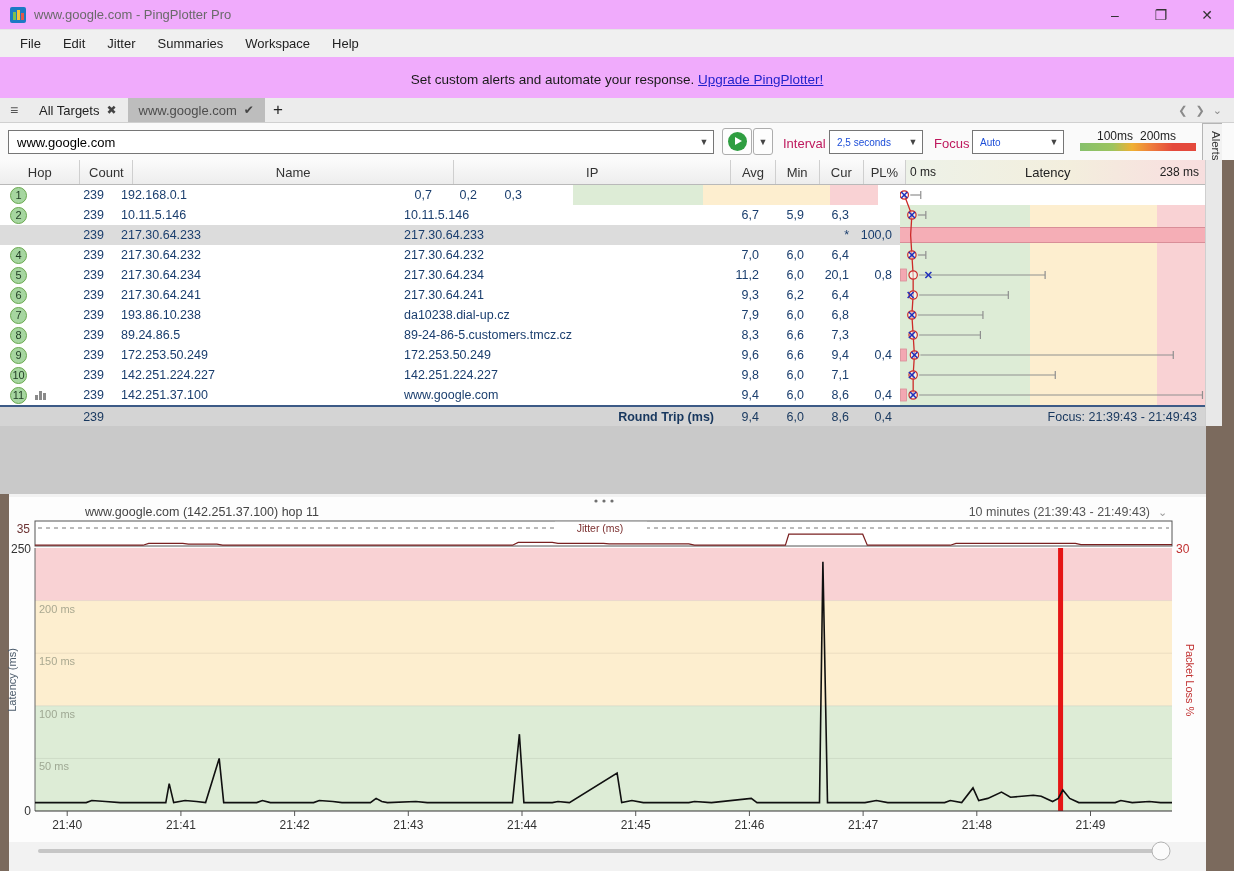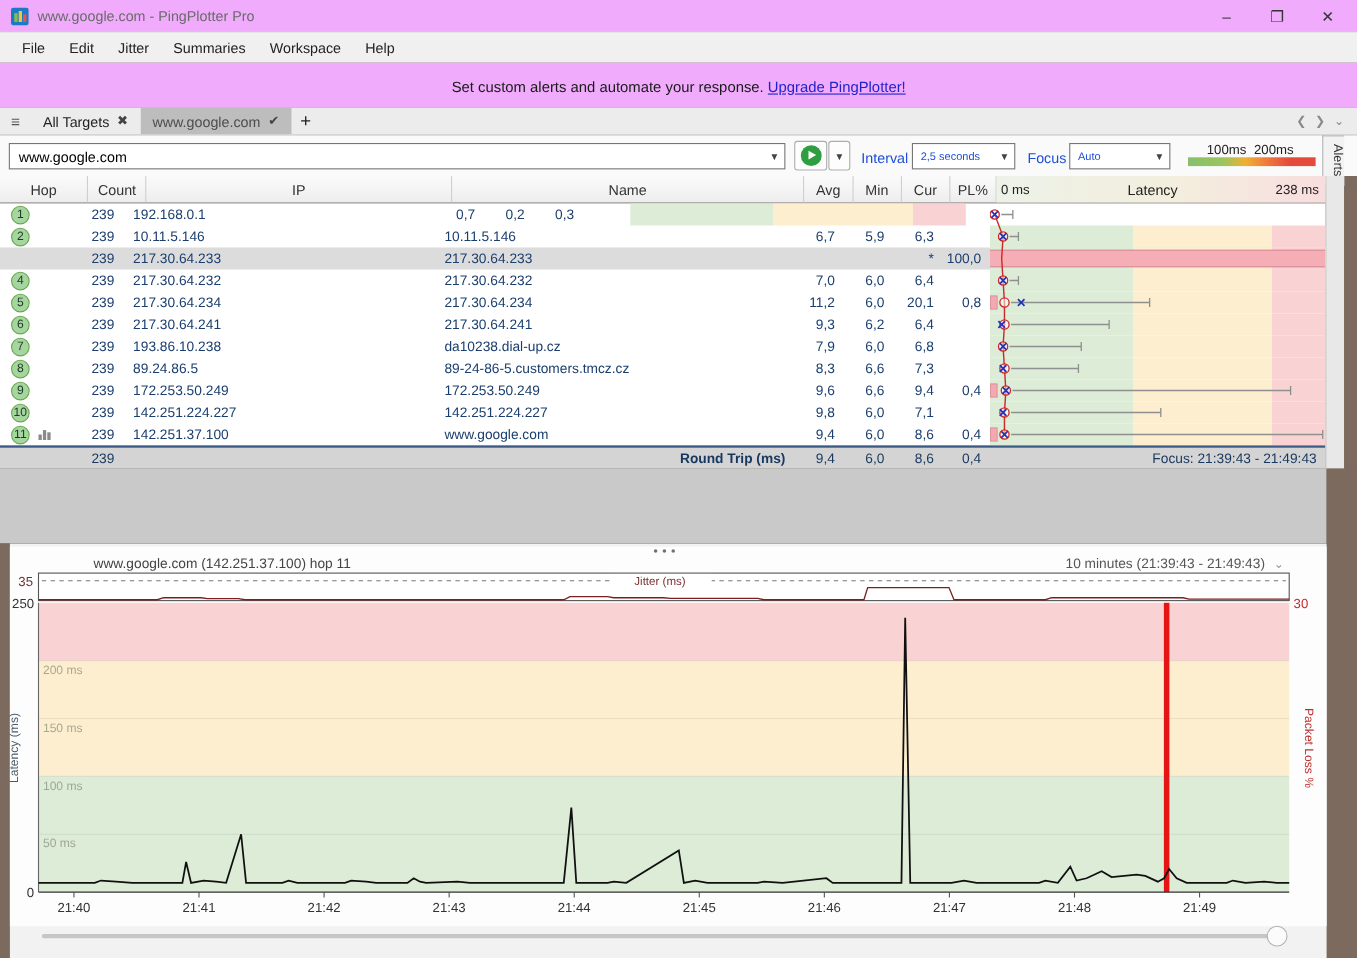--- a/index.html
+++ b/index.html
@@ -38,21 +38,21 @@
   
   .toolbar { left:0; top:123px; width:1234px; height:37px; background:#fafafa; }
   .combo { left:8px; top:7px; width:706px; height:24px; background:#fff; border:1px solid #767676; display:flex; align-items:center; }
   .combo .val { flex:1; padding-left:8px; font-size:13px; color:#000; }
   .combo .arrow { width:18px; text-align:center; color:#444; font-size:9px; }
   .btn { top:5px; height:27px; background:#fdfdfd; border:1px solid #adadad; border-radius:3px; display:flex; align-items:center; justify-content:center; }
   .play-btn { left:722px; width:30px; }
   .play-circle { width:19px; height:19px; border-radius:50%; background:#2f9e41; position:relative; }
   .play-circle:after { content:""; position:absolute; left:7px; top:5px; border-left:7px solid #fff; border-top:4.5px solid transparent; border-bottom:4.5px solid transparent; }
   .play-drop { left:753px; width:20px; font-size:9px; color:#444; }
-  .tool-label { top:13px; font-size:13px; color:#1d4ed8; }
+  .tool-label { top:13px; font-size:13px; color:#be185d; }
   .select { top:7px; height:24px; background:#fff; border:1px solid #767676; display:flex; align-items:center; }
   .select .val { flex:1; padding-left:7px; font-size:10px; color:#1d4ed8; }
   .select .arrow { width:18px; text-align:center; color:#444; font-size:9px; }
   .legend-label { top:6px; font-size:12px; color:#222; }
   .legend-bar { left:1080px; top:20px; width:116px; height:8px; background:linear-gradient(to right,#86c06c 0%,#9cc45e 28%,#f0b032 45%,#ee7a3c 62%,#e4493c 80%,#e4493c 100%); }
   .alerts-tab { left:1202px; top:123px; width:20px; height:46px; background:#f2f2f2; border:1px solid #b5b5b5; border-right:none; writing-mode:vertical-rl; text-align:center; font-size:11.5px; color:#333; }
 
   
   .thead { left:0; top:160px; width:1205px; height:25px; background:linear-gradient(#fbfbfb,#ededed); border-bottom:1px solid #b9b9b9; display:flex; }
   .th { border-right:1px solid #cfcfcf; display:flex; align-items:center; justify-content:center; font-size:13px; color:#333; }
@@ -149,22 +149,22 @@
     </div>
     <span class="abs legend-label" style="left:1097px;">100ms</span>
     <span class="abs legend-label" style="left:1140px;">200ms</span>
     <div class="abs legend-bar"></div>
   </div>
   <div class="abs alerts-tab">Alerts</div>
 
   <div class="abs thead" id="thead">
       <div class="th" style="width: 82px;">Hop</div>
       <div class="th" style="width: 54px;">Count</div>
+      <div class="th" style="width: 327px;">Name</div>
       <div class="th" style="width: 283px;">IP</div>
-      <div class="th" style="width: 327px;">Name</div>
       <div class="th" style="width: 45px;">Avg</div>
       <div class="th" style="width: 45px;">Min</div>
       <div class="th" style="width: 45px;">Cur</div>
       <div class="th" style="width: 43px;">PL%</div>
       <div class="th th-lat" style="width: 305px;">
         <span class="l">0 ms</span>
         <span class="c">Latency</span>
         <span class="r">238 ms</span>
       </div>
     </div>

